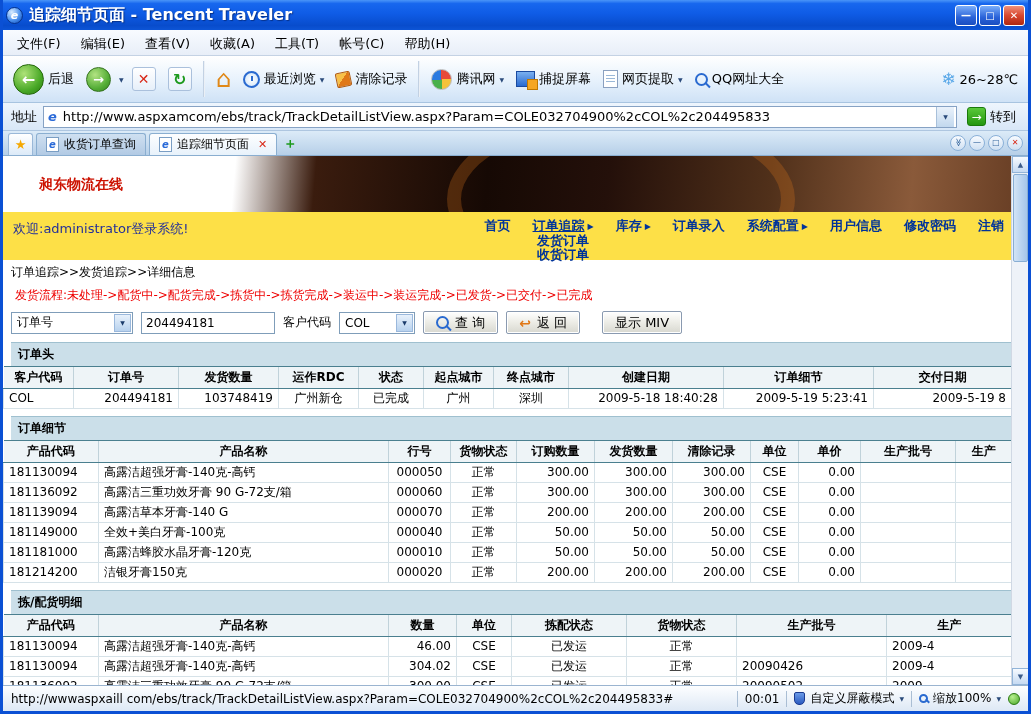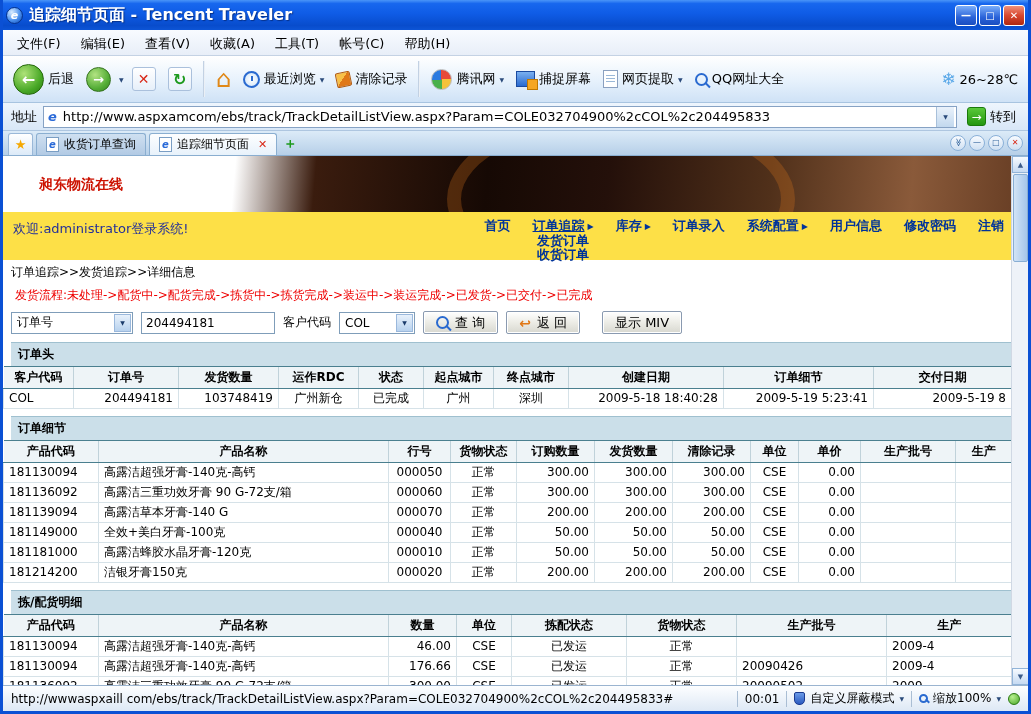--- a/index.html
+++ b/index.html
@@ -564,21 +564,21 @@
               <td>46.00</td>
               <td>CSE</td>
               <td>已发运</td>
               <td>正常</td>
               <td></td>
               <td>2009-4</td>
             </tr>
             <tr>
               <td>181130094</td>
               <td>高露洁超强牙膏-140克-高钙</td>
-              <td>176.66</td>
+              <td>304.02</td>
               <td>CSE</td>
               <td>已发运</td>
               <td>正常</td>
               <td>20090426</td>
               <td>2009-4</td>
             </tr>
             <tr>
               <td>181136092</td>
               <td>高露洁三重功效牙膏 90 G-72支/箱</td>
               <td>300.00</td>

